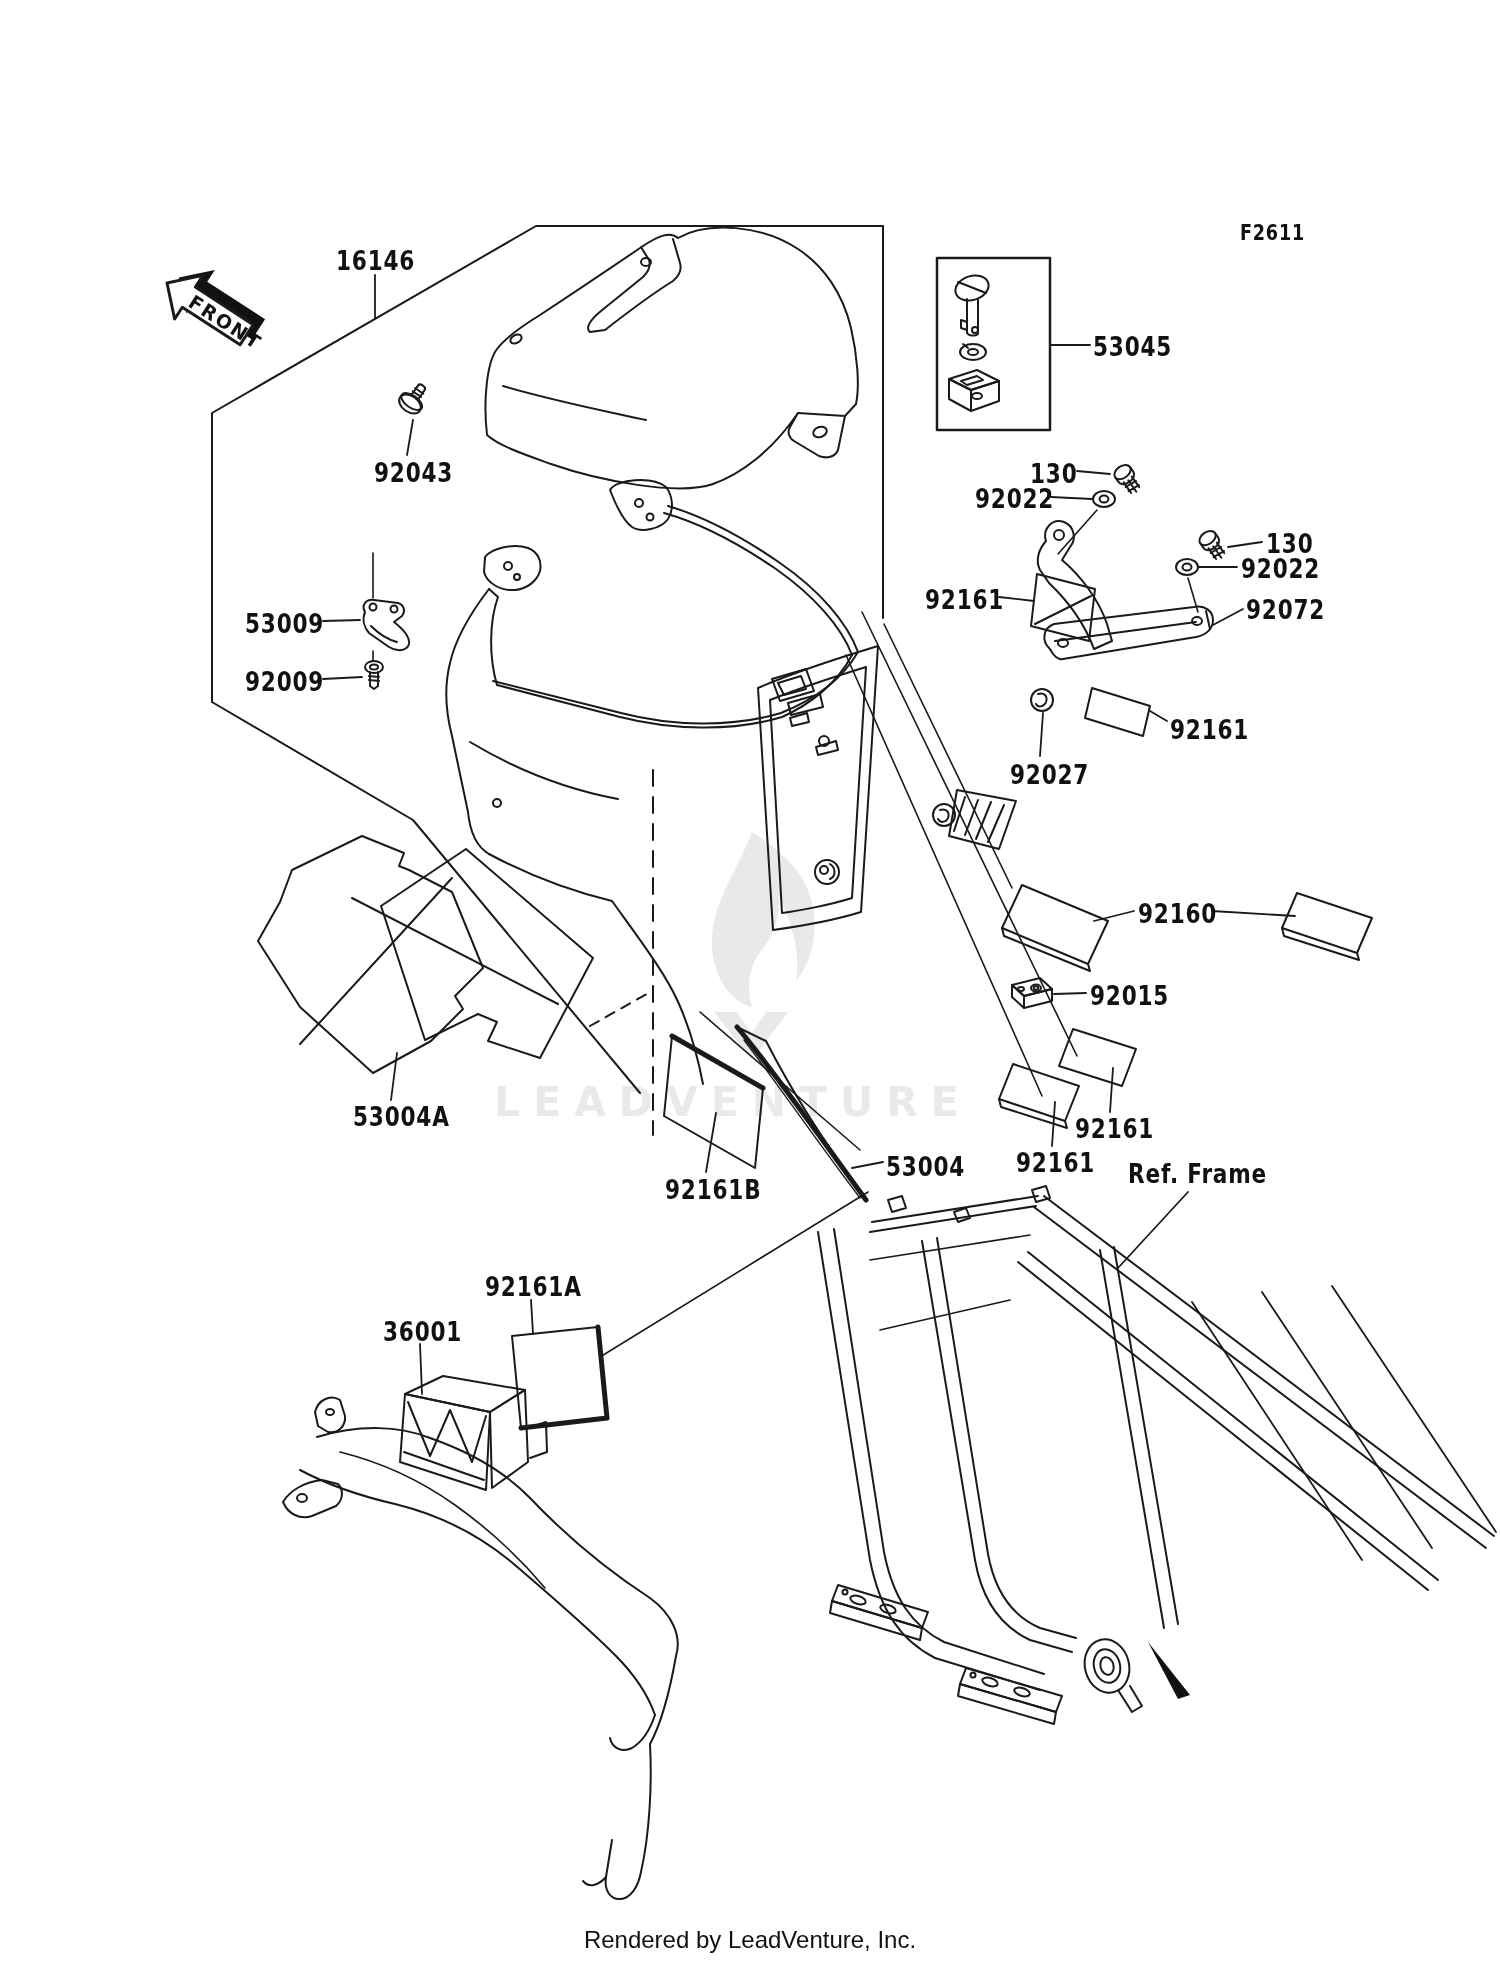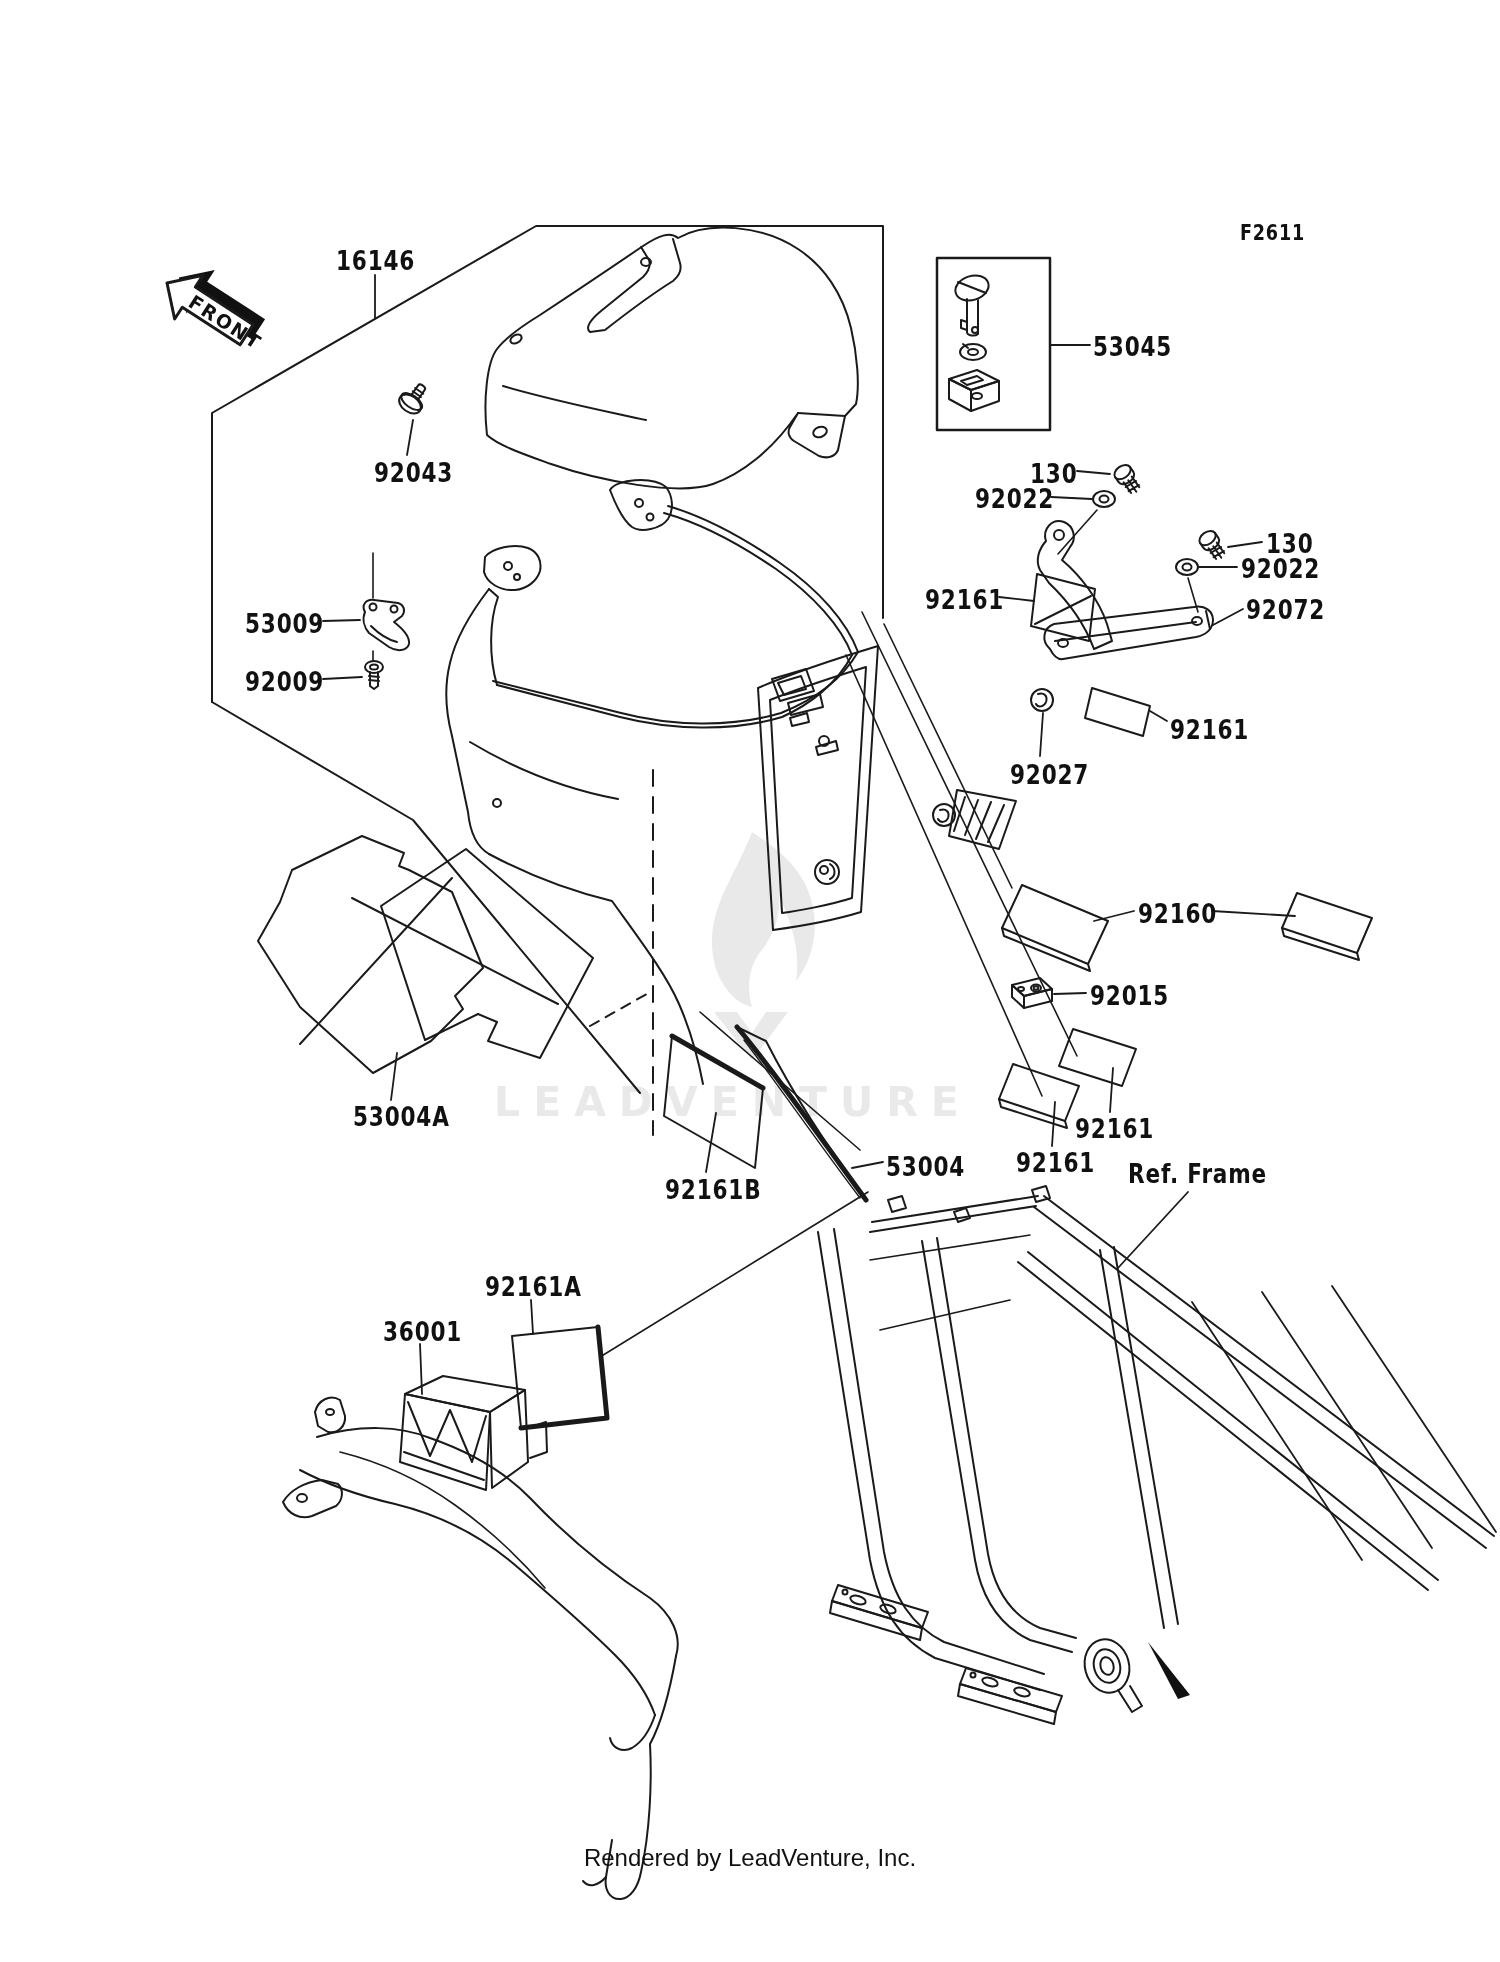--- a/index.html
+++ b/index.html
@@ -8,21 +8,21 @@
     font-family:"DejaVu Sans",sans-serif;
   }
   #art{position:absolute;left:0;top:0;}
   .lbl{
     position:absolute;font-weight:bold;font-size:27px;letter-spacing:1px;color:#111;
     white-space:nowrap;transform:scaleX(0.8);transform-origin:0 0;
     font-family:"DejaVu Sans",sans-serif;cursor:pointer;
   }
   .lbl.small{font-size:22px;cursor:default;}
   #footer{
-    position:absolute;left:0;top:1844px;width:100%;text-align:center;
+    position:absolute;left:0;top:1926px;width:100%;text-align:center;
     font-family:"Liberation Sans",sans-serif;font-size:24px;color:#111;
   }
   
   #lbl-16146{left:336px;top:245px}
   #lbl-92043{left:374px;top:457px}
   #lbl-figcode{left:1240px;top:220px}
   #lbl-53045{left:1093px;top:331px}
   #lbl-130a{left:1030px;top:458px}
   #lbl-92022a{left:975px;top:483px}
   #lbl-130b{left:1266px;top:528px}

